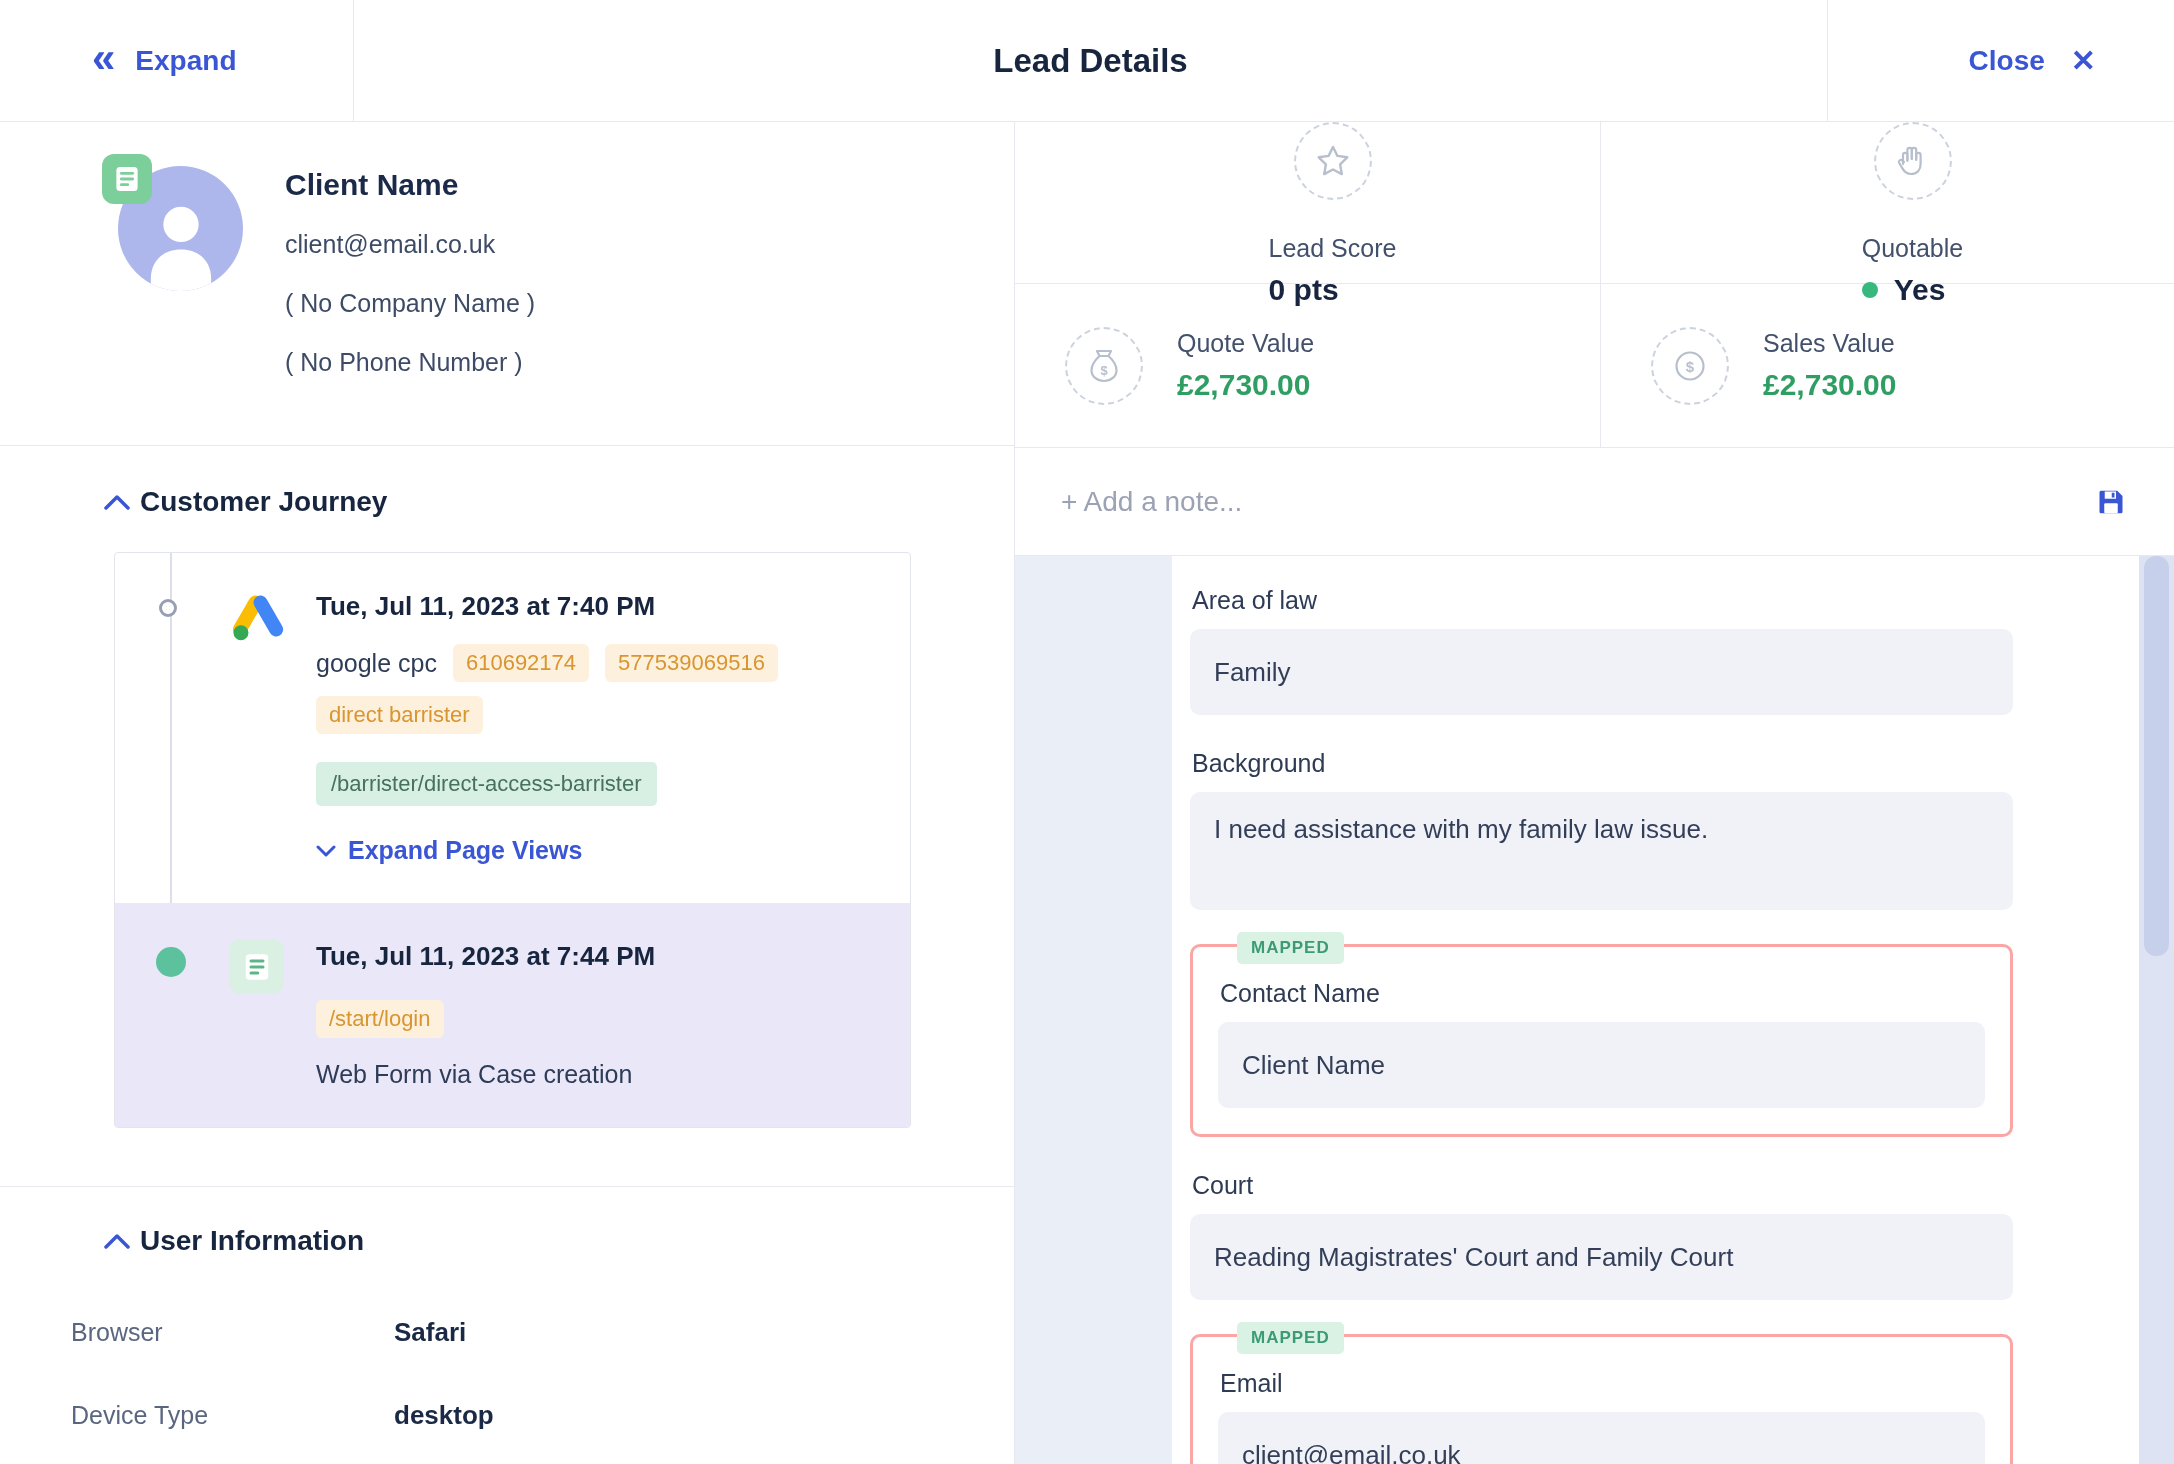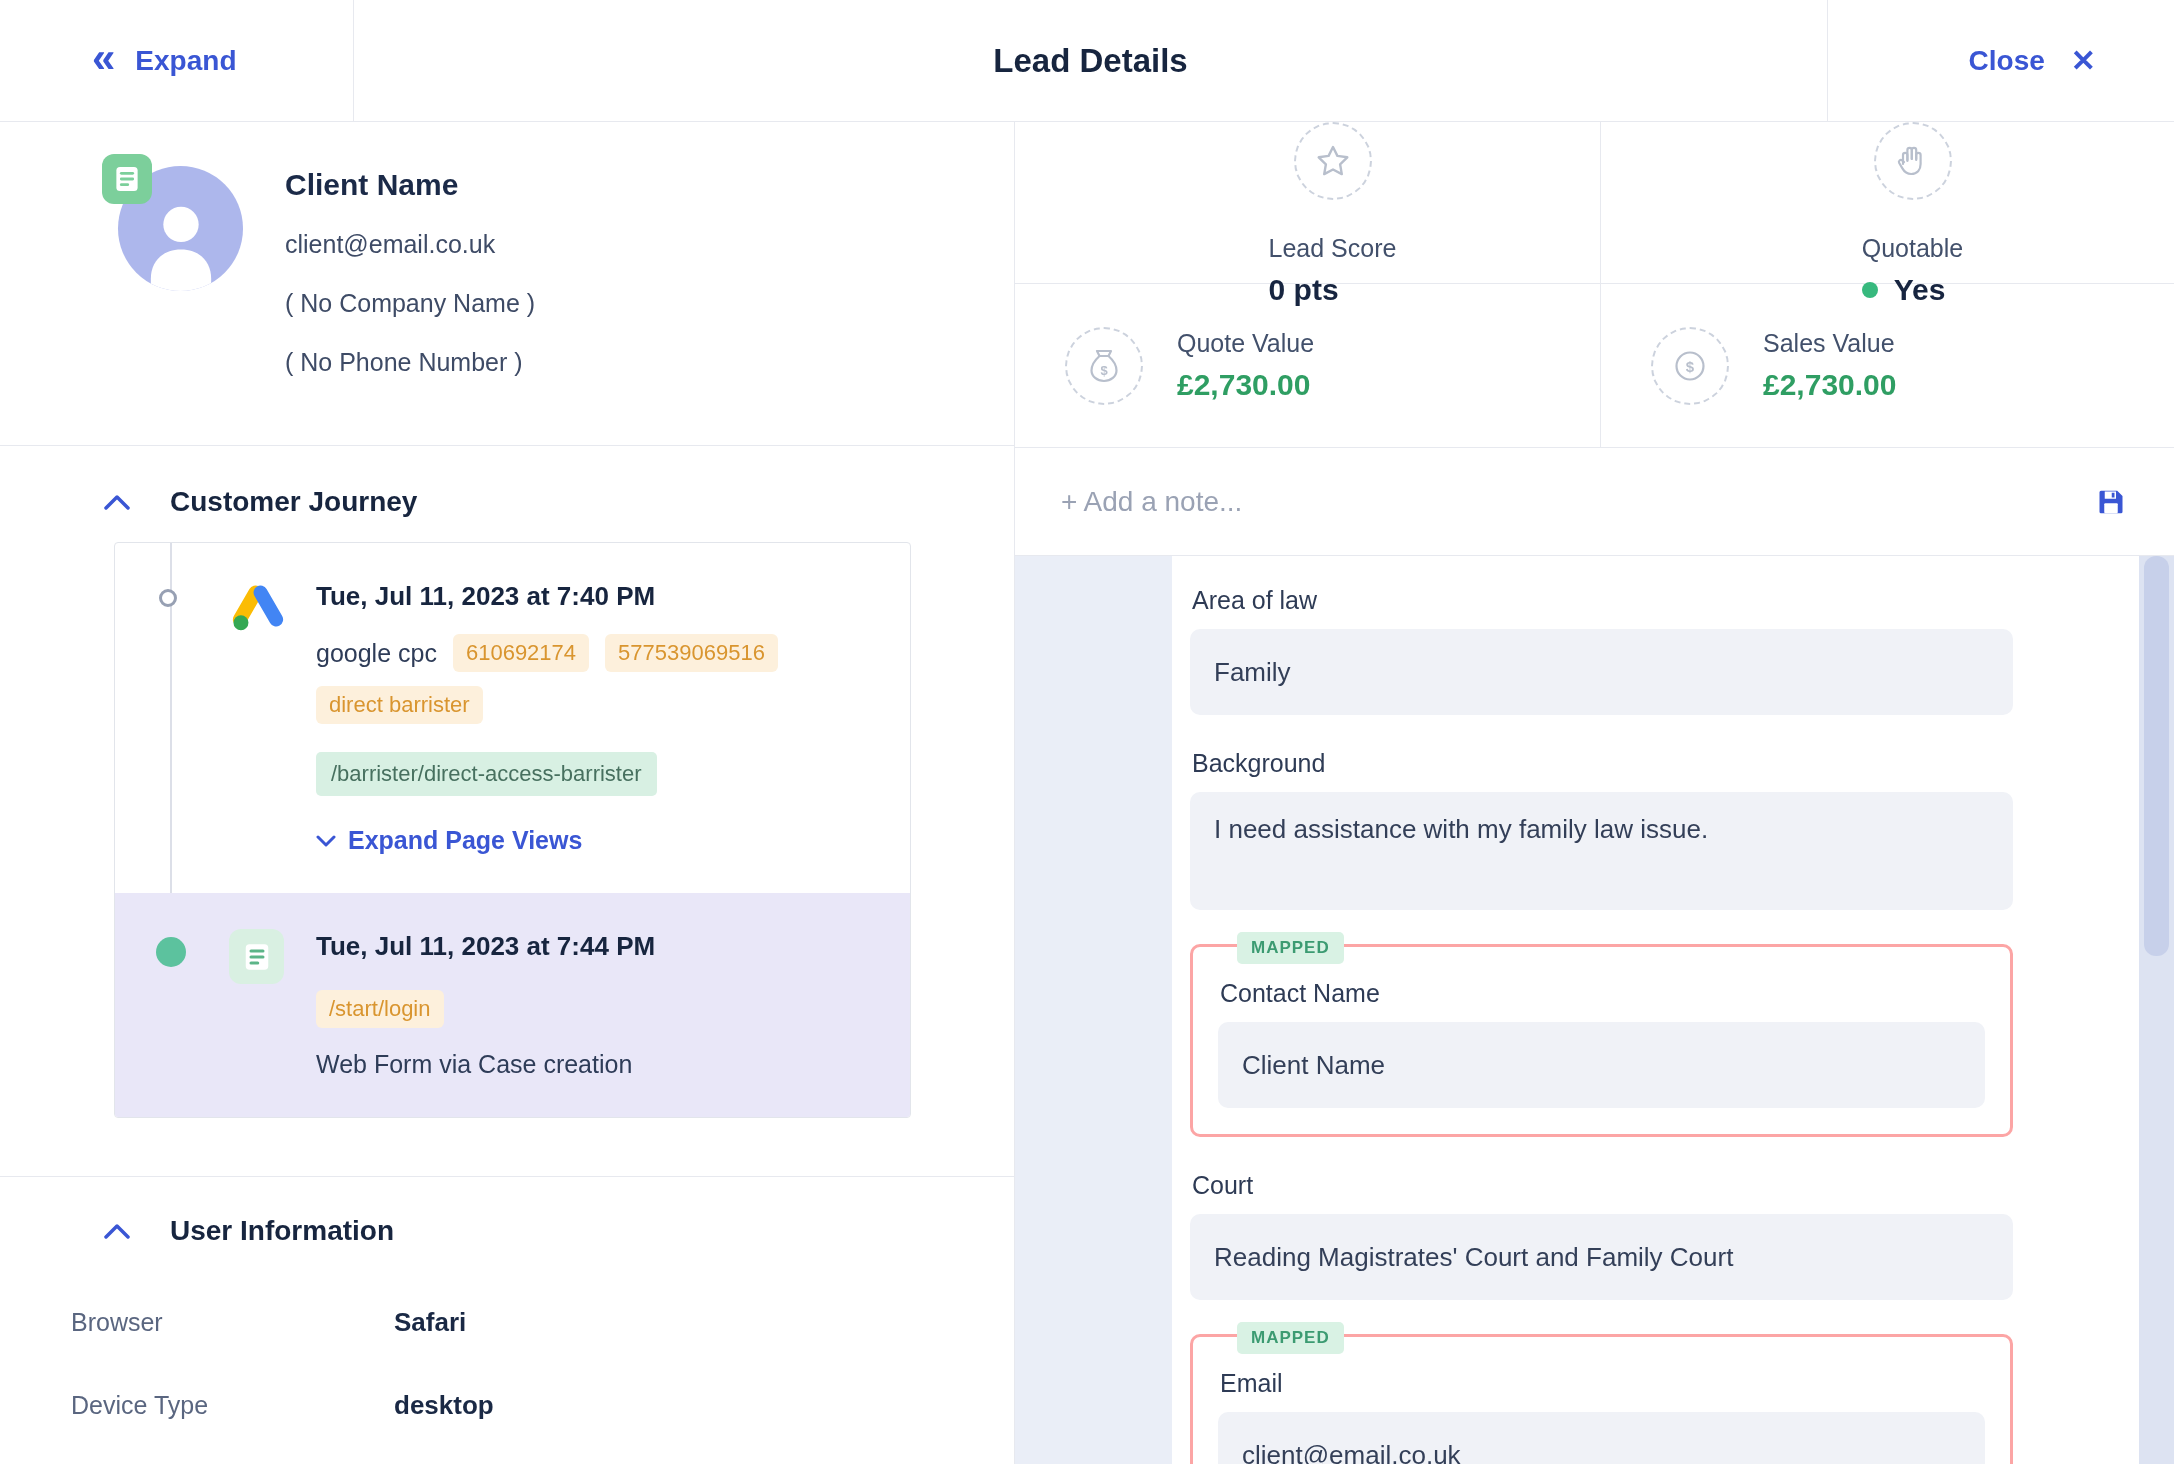--- a/index.html
+++ b/index.html
@@ -29,26 +29,26 @@
   
   .client-section { height:324px; border-bottom:1px solid #e7e9ef; display:flex; padding:44px 0 0 118px; }
   .avatar-wrap { position:relative; width:125px; height:125px; flex:none; }
   .avatar { width:125px; height:125px; border-radius:50%; background:#adb7ec; overflow:hidden; display:flex; align-items:flex-end; justify-content:center; }
   .avatar-badge { position:absolute; top:-12px; left:-16px; width:50px; height:50px; border-radius:12px; background:#7ccf9b; display:flex; align-items:center; justify-content:center; }
   .client-info { margin-left:42px; padding-top:2px; }
   .client-name { font-size:30px; font-weight:700; color:#1b2a48; margin-bottom:28px; }
   .client-line { font-size:25px; color:#3e4b66; margin-bottom:30px; }
 
   
-  .section-header { display:flex; align-items:center; gap:40px; padding-left:104px; cursor:pointer; }
+  .section-header { display:flex; align-items:center; gap:10px; padding-left:104px; cursor:pointer; }
   .section-title { font-size:28px; font-weight:700; color:#17253f; }
 
   
   .journey-section { padding:40px 0 58px 0; border-bottom:1px solid #e7e9ef; }
-  .timeline-card { margin:24px 0 0 114px; width:797px; border:1px solid #e2e5eb; border-radius:4px; position:relative; overflow:hidden; background:#fff; }
+  .timeline-card { margin:34px 0 0 114px; width:797px; border:1px solid #e2e5eb; border-radius:4px; position:relative; overflow:hidden; background:#fff; }
   .timeline-line { position:absolute; left:55px; top:0; bottom:0; width:2px; background:#dcdfe8; }
   .tl-entry { position:relative; padding:38px 30px 38px 201px; }
   .tl-entry.active { background:#e9e7f8; }
   .marker-hollow { position:absolute; left:44px; top:46px; width:18px; height:18px; border:3px solid #97a0b3; border-radius:50%; background:#fff; }
   .marker-filled { position:absolute; left:41px; top:44px; width:30px; height:30px; border-radius:50%; background:#5cc29e; }
   .tl-icon { position:absolute; left:112px; top:32px; }
   .tl-doc-icon { position:absolute; left:114px; top:36px; width:55px; height:55px; border-radius:12px; background:#d9f0e2; display:flex; align-items:center; justify-content:center; }
   .tl-title { font-size:26px; font-weight:700; color:#17253f; }
   .tl-row { display:flex; align-items:center; gap:16px; margin-top:22px; flex-wrap:wrap; }
   .tl-row.tight { margin-top:14px; }

